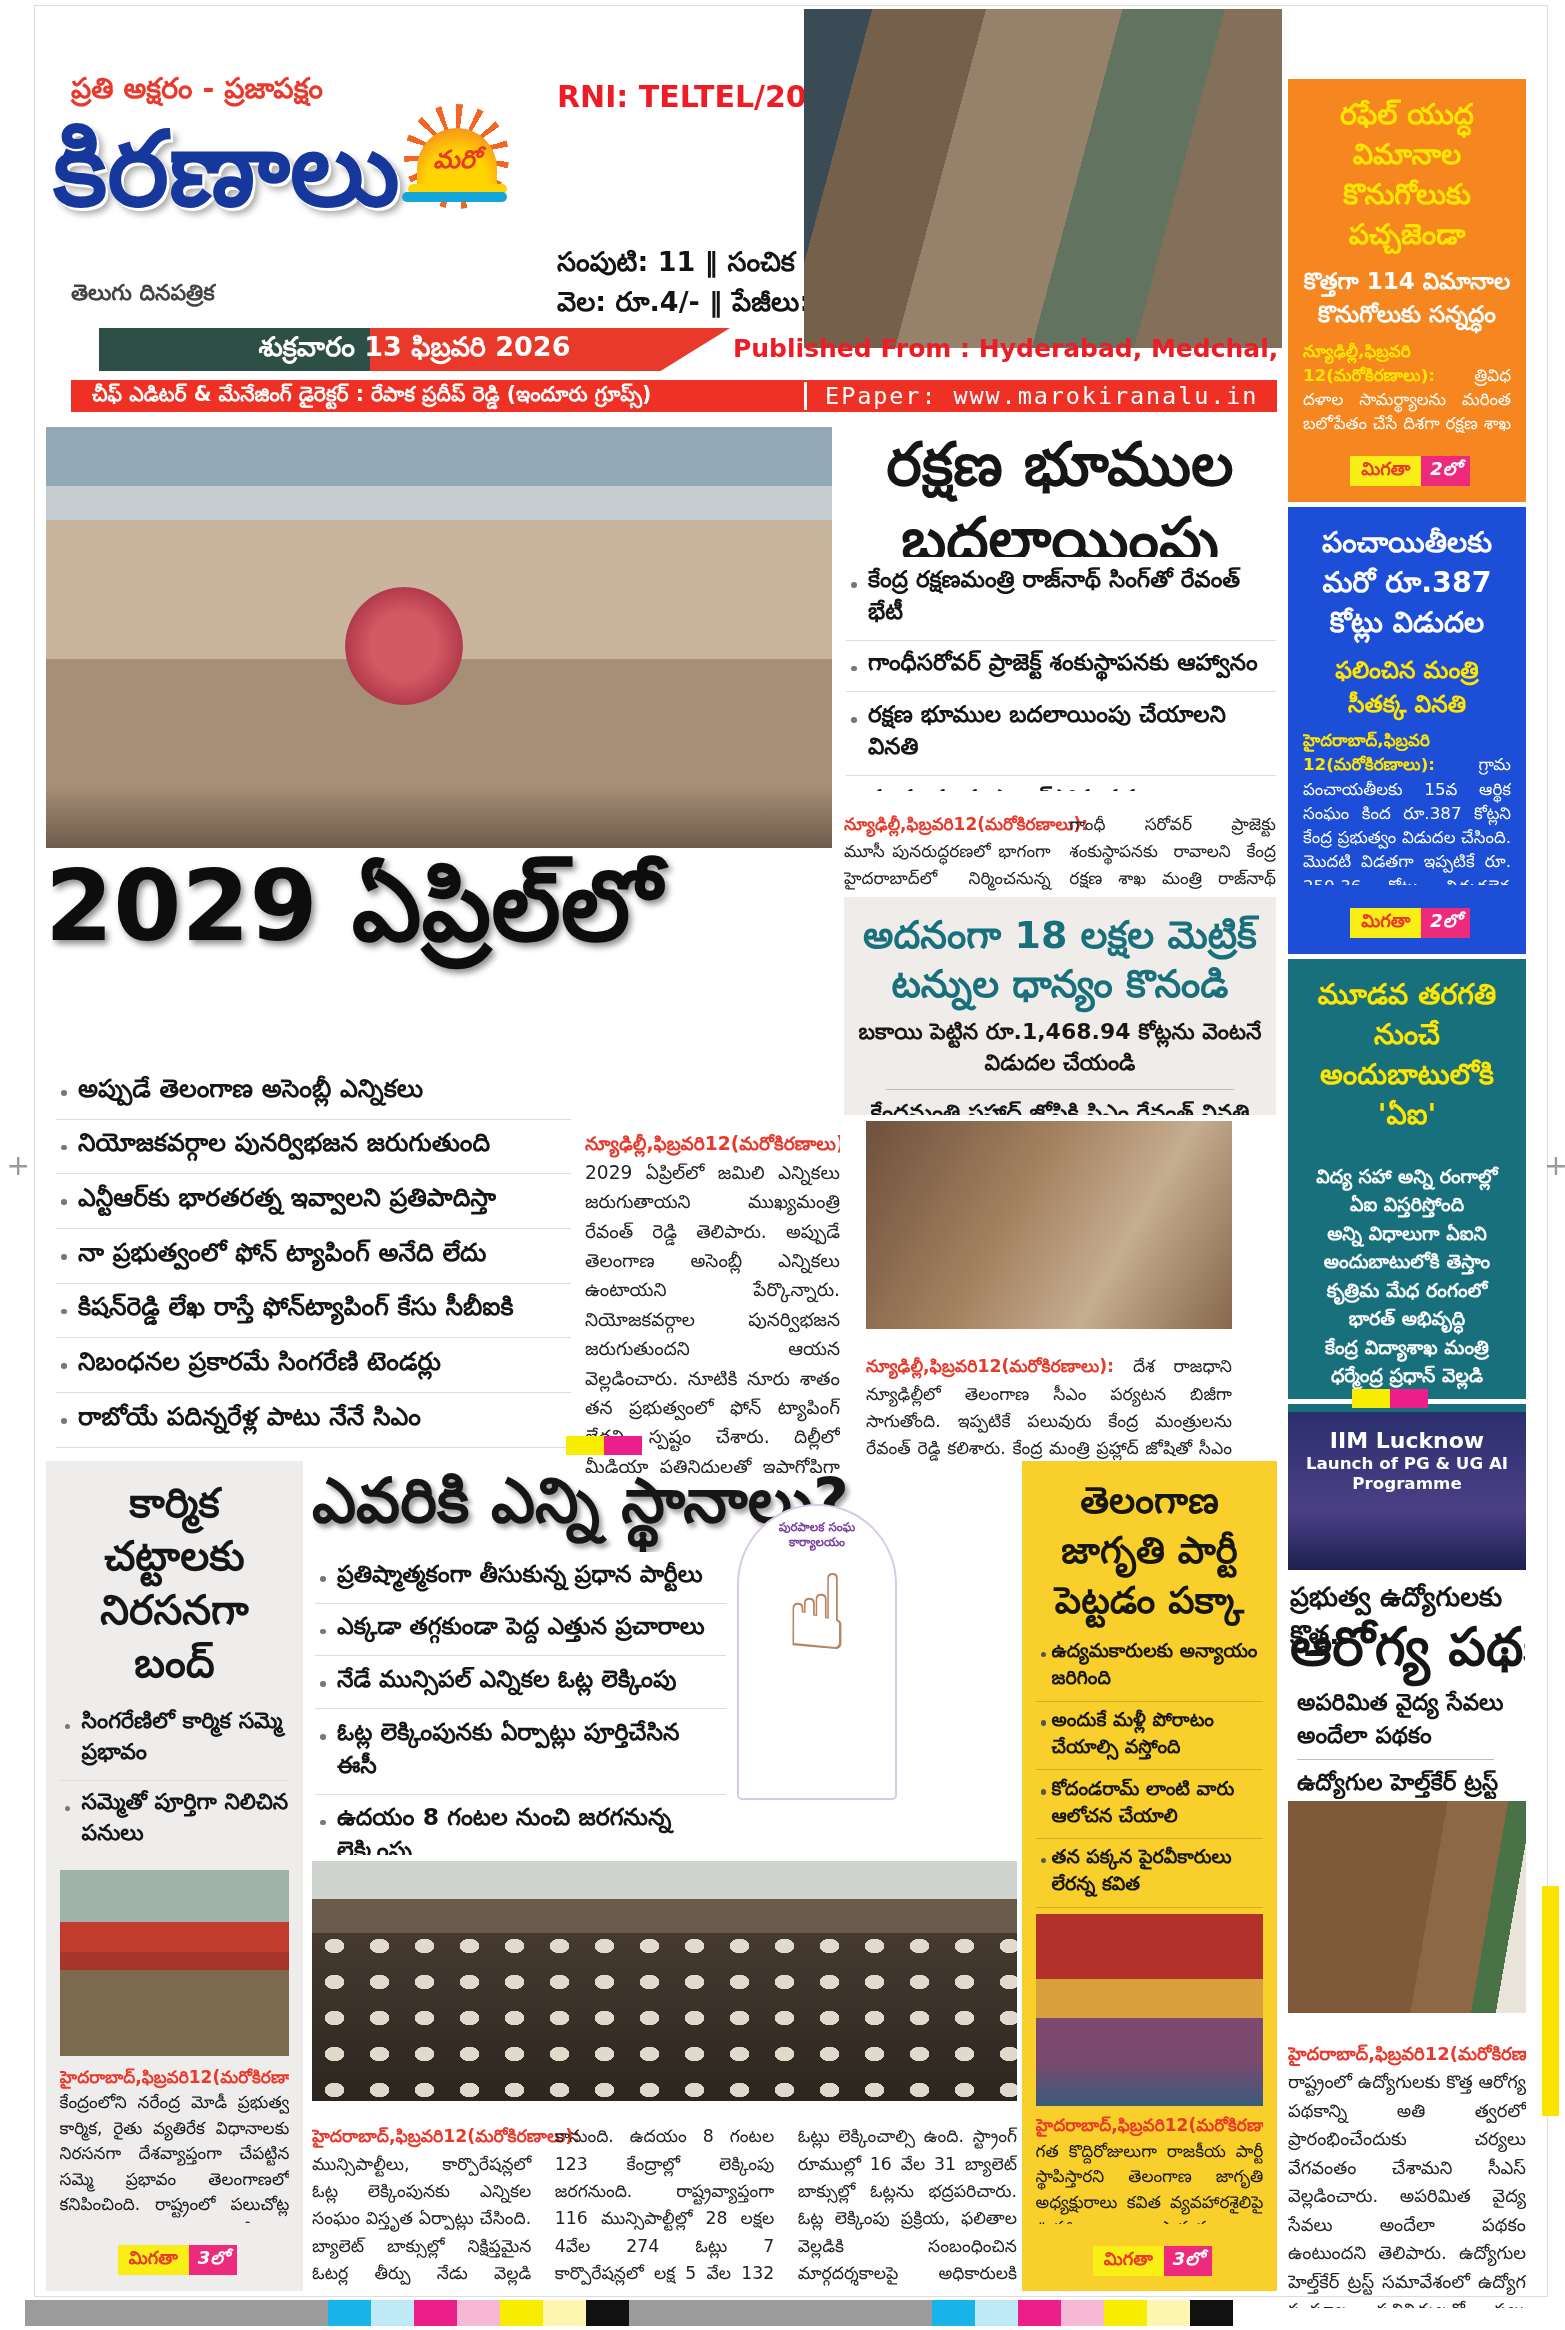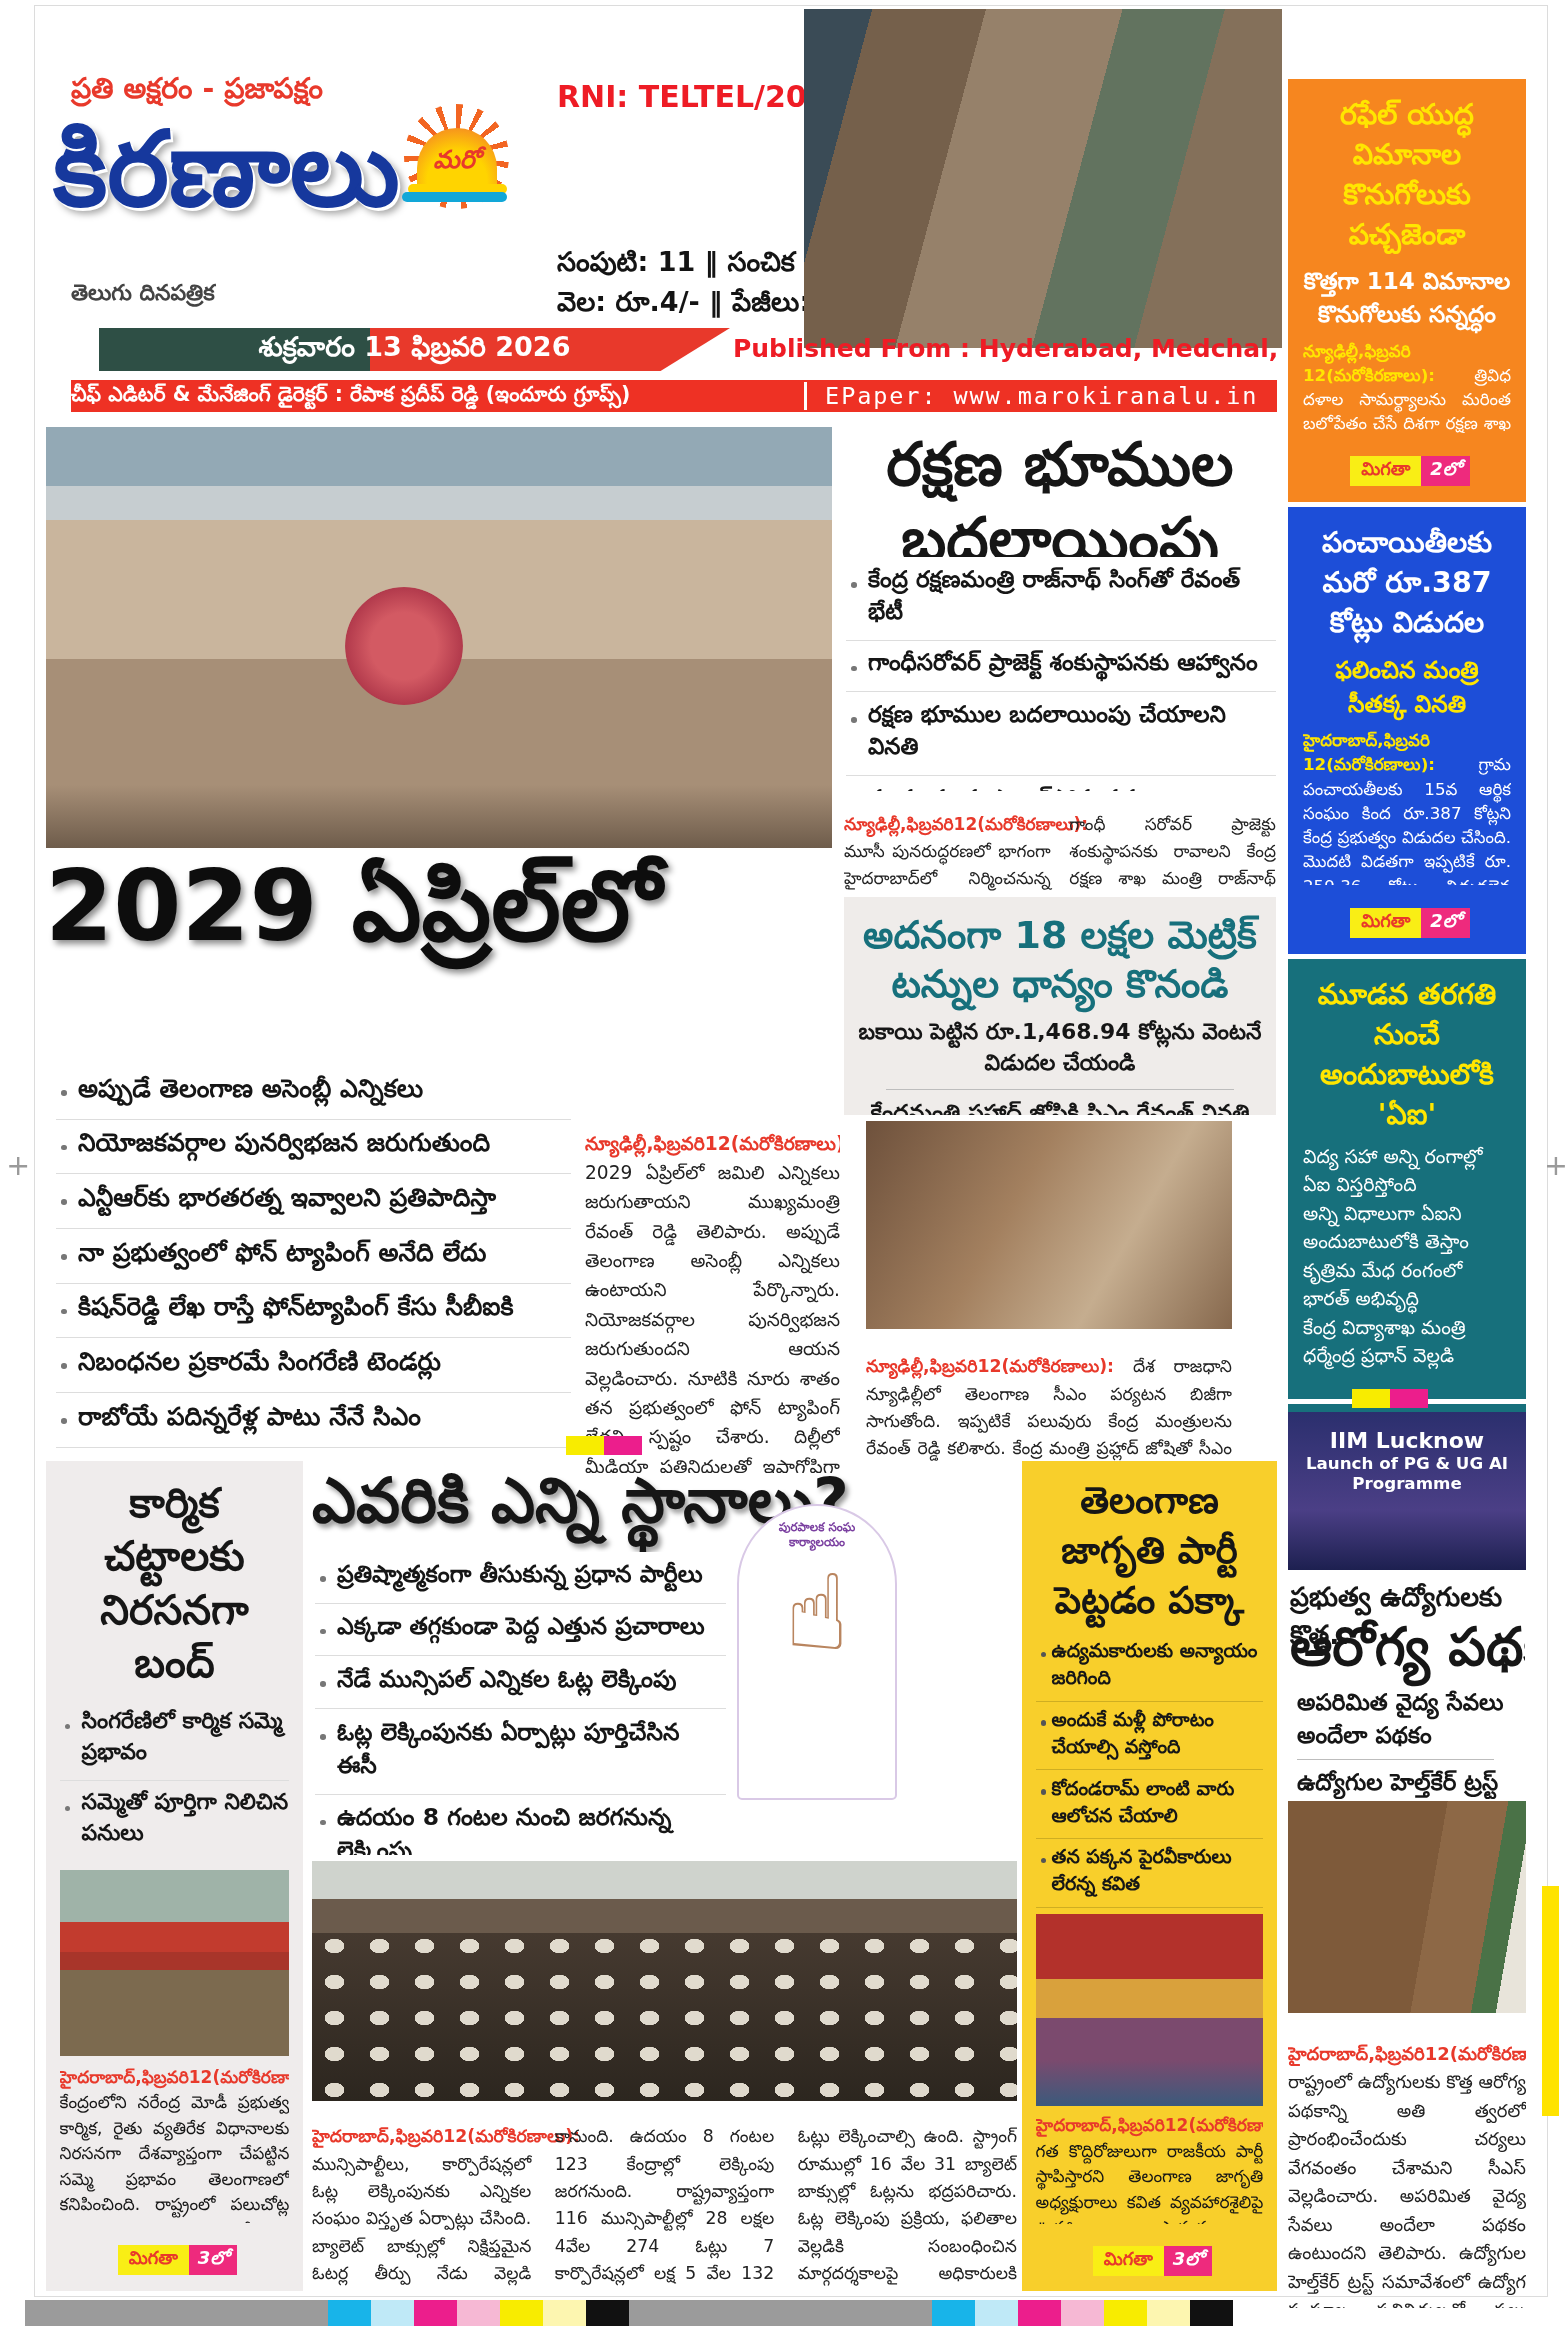--- a/index.html
+++ b/index.html
@@ -26,21 +26,21 @@
   .rni{left:557px;top:79px;font-size:30px;font-weight:800;color:#ee1c25;}
   .issue{left:557px;font-size:27px;font-weight:800;color:#141414;}
   .hdr-photo{left:804px;top:8.7px;width:478px;height:339px;}
   .ribbon{left:71px;top:328px;width:631px;height:43px;color:#fff;font-size:27px;font-weight:800;
           display:flex;align-items:center;justify-content:center;
           background:linear-gradient(to right,#2e4f45 0 43%,#e8392b 43%);
           clip-path:polygon(0 0,100% 0,89% 100%,0 100%);margin-left:28px;}
   .published{left:733px;top:334px;font-size:25px;font-weight:800;color:#ee1c25;}
   .band{left:71px;top:380px;width:1206px;height:32px;background:#ee3124;color:#fff;
         display:flex;align-items:center;}
-  .band .ed{flex:1;font-size:20.4px;font-weight:800;}
+  .band .ed{flex:1;font-size:20.4px;font-weight:800;padding-left:21px;}
   .band .ep{font-family:"DejaVu Sans Mono","Liberation Mono",monospace;font-size:23.5px;letter-spacing:1.9px;
         border-left:3.1px solid #fff;padding:0 18.6px;}
   
   .photo{overflow:hidden;}
   .ph-header{background:linear-gradient(105deg,#3a4b56 0 12%,#75604b 12% 32%,#96816a 32% 56%,#62735f 56% 74%,#84705a 74%);}
   .ph-lead{background:linear-gradient(180deg,#93a9b5 0 14%,#c6cdd0 14% 22%,#c9b59d 22% 55%,#a78f77 55% 85%,#6e5c4b);}
   .ph-lead:after{content:"";position:absolute;left:38%;top:38%;width:118px;height:118px;border-radius:50%;
       background:radial-gradient(circle,#d35a63 0 40%,#b23a4c 70%,transparent 72%);}
   .ph-paddy{background:linear-gradient(120deg,#6e513c,#a3805f 40%,#c5ad8f 68%,#86684d);}
   .ph-count{background:linear-gradient(180deg,#cfd3cd 0 16%,#6b5b4c 16% 30%,#463a30 30%,#2c261f);}
@@ -87,21 +87,21 @@
   .rail .bd{flex:1;overflow:hidden;margin-top:7.4px;font-size:16.7px;line-height:1.45;text-align:justify;}
   .rail .btns{text-align:center;margin-top:6.2px;flex:none;}
   .box-orange{top:79px;height:423px;background:#f6861f;color:#fff;}
   .box-orange .title{color:#ffe600;font-size:28.5px;}
   .box-orange .sub{font-size:23px;}
   .box-olive{top:507px;height:447px;background:#1d4ed8;color:#fff;}
   .box-olive .title{color:#fff;font-size:28.5px;}
   .box-olive .sub{color:#ffe600;font-size:23.5px;}
   .box-teal{top:959px;height:440px;background:#17707c;color:#fff;}
   .box-teal .title{color:#ffe600;font-size:28.5px;}
-  .box-teal .subs{font-size:19px;font-weight:400;line-height:1.5;margin-top:7px;}
+  .box-teal .subs{font-size:19px;font-weight:700;text-align:center;line-height:1.5;margin-top:27px;}
   .ydate{color:#ffe600;font-weight:800;}
   .iim{left:1288px;top:1404px;width:238px;height:166px;border-top:8.7px solid #17707c;}
   
   .health-kicker{left:1290px;top:1581px;width:235px;font-size:26.6px;font-weight:800;}
   .health-h{left:1290px;top:1616px;width:235px;font-size:53px;font-weight:900;white-space:nowrap;overflow:hidden;}
   .health-subs{left:1297px;top:1686px;width:229px;font-size:23px;font-weight:700;line-height:1.45;height:113px;overflow:hidden;}
   .health-photo{left:1288px;top:1801px;width:238px;height:212px;}
   .health-body{left:1288px;top:2022px;width:238px;height:268px;font-size:18px;}
   
   .bandh{left:46px;top:1461px;width:257px;height:830px;background:#efecec;padding:16px 13.6px;

